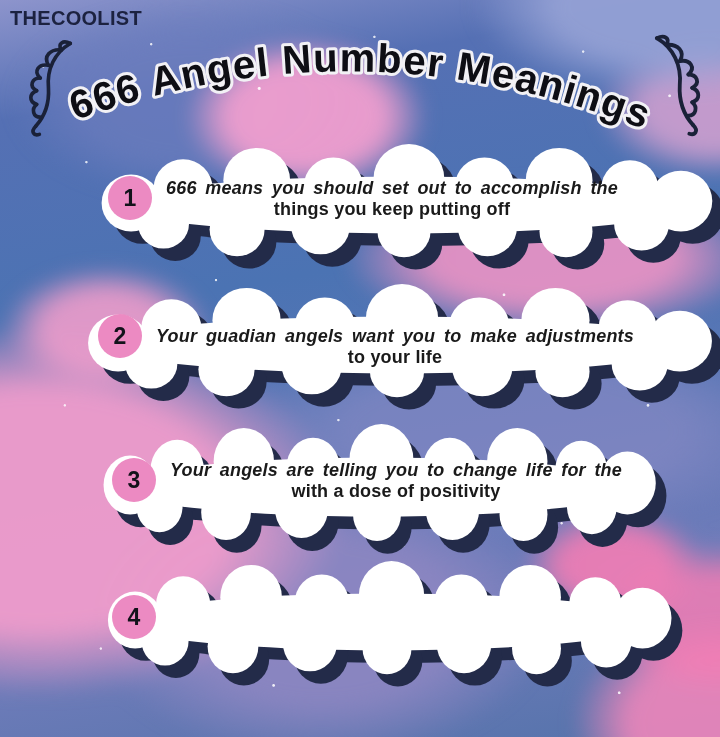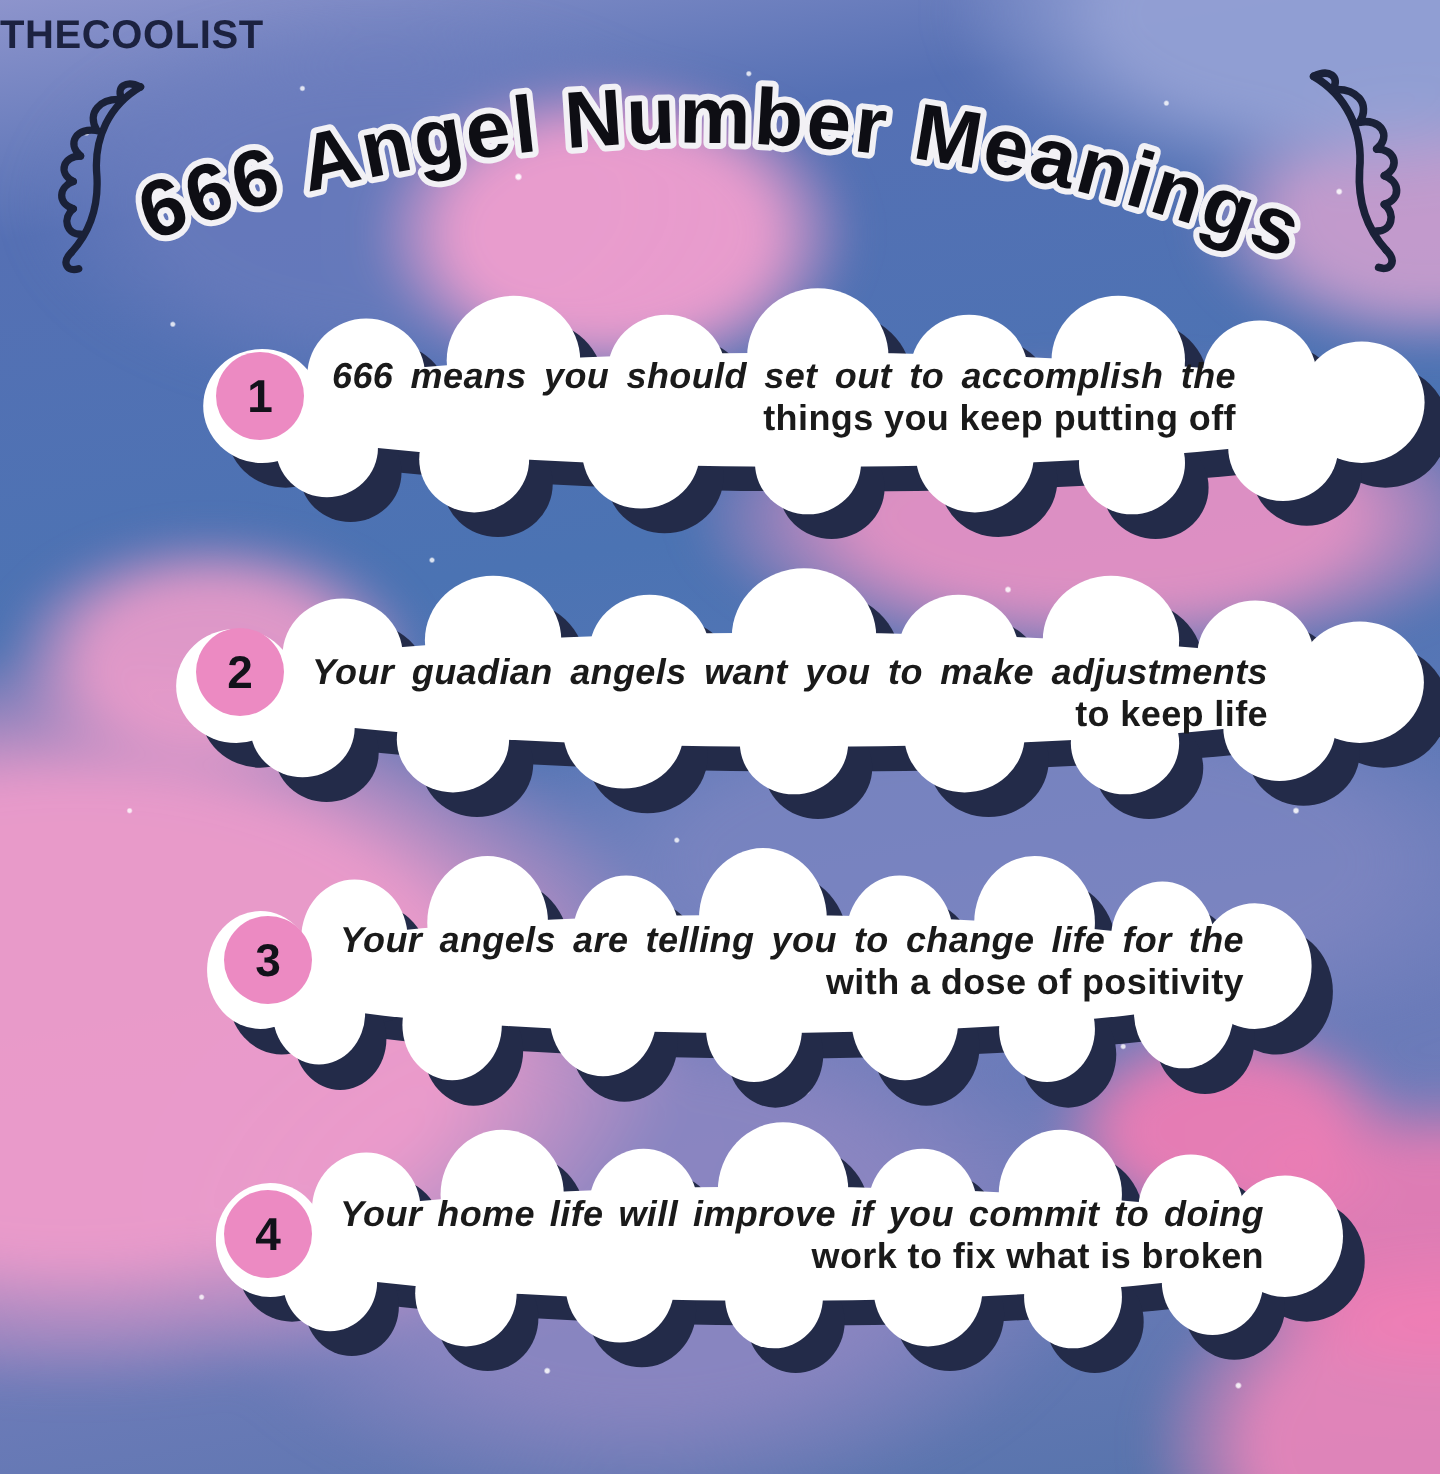--- a/index.html
+++ b/index.html
@@ -46,21 +46,21 @@
       radial-gradient(circle at 90% 55%,rgba(255,255,255,.85) 0 .9px, transparent 1.8px),
       radial-gradient(circle at 25% 72%,rgba(255,255,255,.8) 0 .8px, transparent 1.6px),
       radial-gradient(circle at 56% 74%,rgba(255,255,255,.9) 0 1px,  transparent 2px),
       radial-gradient(circle at 78% 71%,rgba(255,255,255,.8) 0 .8px, transparent 1.6px),
       radial-gradient(circle at 14% 88%,rgba(255,255,255,.8) 0 .8px, transparent 1.6px),
       radial-gradient(circle at 38% 93%,rgba(255,255,255,.85) 0 .9px, transparent 1.8px),
       radial-gradient(circle at 63% 90%,rgba(255,255,255,.8) 0 .8px, transparent 1.6px),
       radial-gradient(circle at 86% 94%,rgba(255,255,255,.85) 0 .9px, transparent 1.8px);
   }
   .brand{
-    position:absolute;left:0;top:7px;font-size:20px;color:#1c2240;
+    position:absolute;left:10px;top:7px;font-size:20px;color:#1c2240;
     letter-spacing:.3px;z-index:5;
   }
   .brand-the{font-weight:600;}
   .brand-coolist{font-weight:800;}
   .title-svg{position:absolute;left:0;top:10px;width:720px;height:150px;z-index:4;overflow:visible;}
   .title-text{
     font-family:"Liberation Sans","DejaVu Sans",sans-serif;
     font-size:40px;font-weight:800;letter-spacing:1.5px;
     fill:#0e0e14;stroke:#f2f1f5;stroke-width:6px;paint-order:stroke;stroke-linejoin:round;
   }
@@ -76,21 +76,21 @@
   .cloud-content{position:absolute;display:flex;align-items:flex-start;gap:14px;}
   .num-badge{
     flex:0 0 auto;width:44px;height:44px;border-radius:50%;
     background:#ec8ac2;color:#12121a;font-weight:800;font-size:23px;
     display:flex;align-items:center;justify-content:center;
   }
   .bubble-text{
     margin:2px 0 0 0;color:#1a1a1a;font-weight:700;font-size:18px;line-height:1.16;
     letter-spacing:.2px;
   }
-  .bubble-text .line{display:block;text-align:right;}
+  .bubble-text .line{display:block;text-align:center;}
   .bubble-text .l1{text-align:justify;text-align-last:justify;font-style:italic;}
   .c1{left:80px;top:146px;width:648px;height:114px;}
   .c1 .cloud-content{left:28px;top:30px;}  .c1 .bubble-text{width:452px;}
   .c2{left:66px;top:286px;width:662px;height:114px;}
   .c2 .cloud-content{left:32px;top:28px;}  .c2 .bubble-text{width:478px;margin-top:12px;}
   .c3{left:84px;top:426px;width:586px;height:118px;}
   .c3 .cloud-content{left:28px;top:32px;}  .c3 .bubble-text{width:452px;}
   .c4{left:88px;top:563px;width:598px;height:114px;}
   .c4 .cloud-content{left:24px;top:32px;}  .c4 .bubble-text{width:462px;}
 </style>
@@ -174,21 +174,21 @@
 
   <div class="cloud c2">
     <svg class="cloud-shape" viewBox="0 0 660 120" preserveAspectRatio="none">
       <use class="cloud-shadow" href="#cloudShape" xlink:href="#cloudShape"></use>
       <use class="cloud-body" href="#cloudShape" xlink:href="#cloudShape"></use>
     </svg>
     <div class="cloud-content">
       <div class="num-badge">2</div>
       <p class="bubble-text">
         <span class="line l1">Your guadian angels want you to make adjustments</span>
-        <span class="line">to keep life</span>
+        <span class="line">to your life</span>
       </p>
     </div>
   </div>
 
   <div class="cloud c3">
     <svg class="cloud-shape" viewBox="0 0 660 120" preserveAspectRatio="none">
       <use class="cloud-shadow" href="#cloudShape" xlink:href="#cloudShape"></use>
       <use class="cloud-body" href="#cloudShape" xlink:href="#cloudShape"></use>
     </svg>
     <div class="cloud-content">
@@ -200,20 +200,16 @@
     </div>
   </div>
 
   <div class="cloud c4">
     <svg class="cloud-shape" viewBox="0 0 660 120" preserveAspectRatio="none">
       <use class="cloud-shadow" href="#cloudShape" xlink:href="#cloudShape"></use>
       <use class="cloud-body" href="#cloudShape" xlink:href="#cloudShape"></use>
     </svg>
     <div class="cloud-content">
       <div class="num-badge">4</div>
-      <p class="bubble-text">
-        <span class="line l1">Your home life will improve if you commit to doing</span>
-        <span class="line">work to fix what is broken</span>
-      </p>
     </div>
   </div>
 
 </div>
 
 </body></html>

